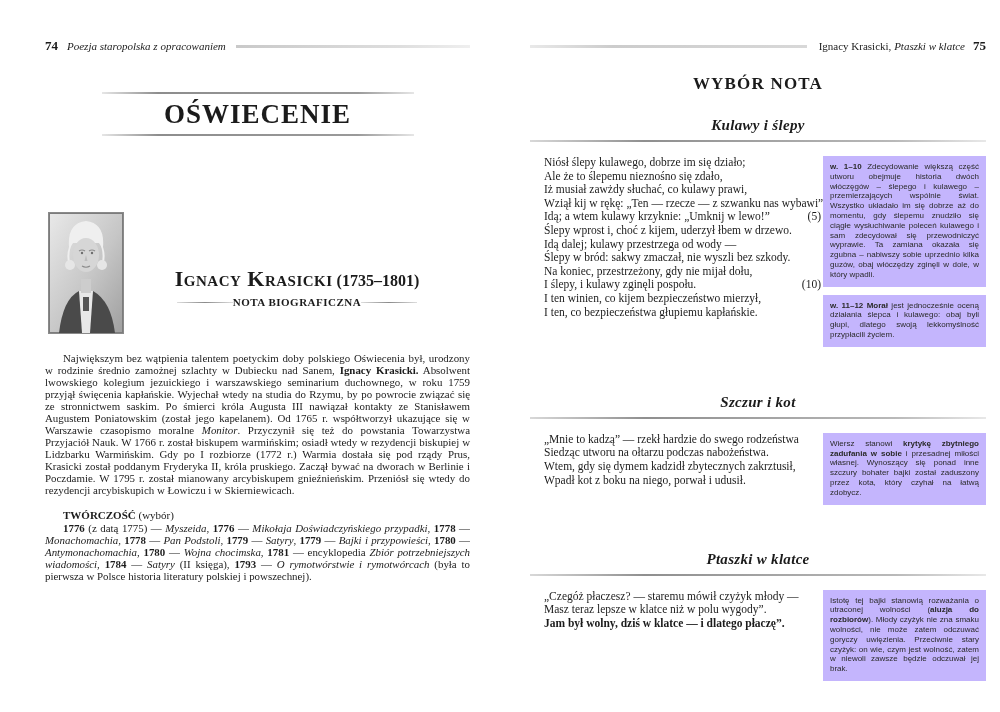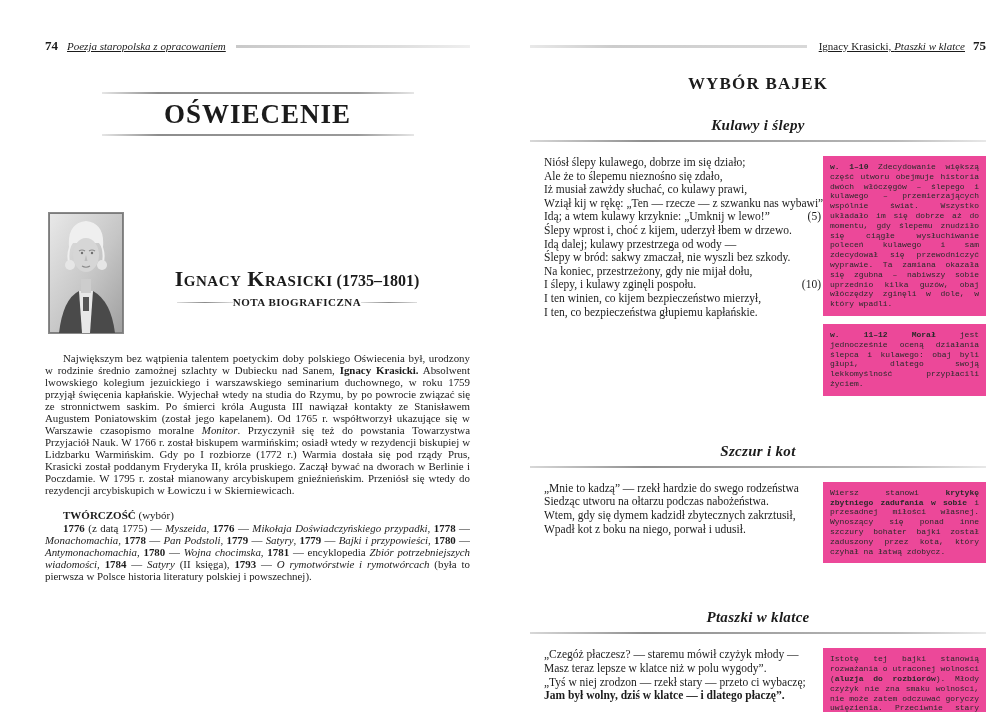--- a/index.html
+++ b/index.html
@@ -11,21 +11,21 @@
   .page{position:absolute;top:12px;height:712px;box-sizing:border-box;}
   .page-left{left:0;width:500px;padding:0 30px 0 45px;}
   .page-right{left:500px;width:500px;padding:0 14px 0 30px;}
 
   .b{font-weight:bold;}
   .i{font-style:italic;}
 
   
   .running-head{display:flex;align-items:center;margin-top:26px;height:16px;font-size:11px;}
   .rh-num{font-weight:bold;font-size:13px;}
-  .rh-title{font-style:italic;margin:0 10px 0 9px;white-space:nowrap;text-decoration:underline;}
+  .rh-title{font-style:italic;margin:0 10px 0 9px;white-space:nowrap;}
   .rh-title .rom{font-style:normal;}
   .rh-rule{flex:1;height:3px;background:linear-gradient(to right,#c9c9c9,#dedede 70%,#efefef);}
   .page-right .rh-rule{background:linear-gradient(to right,#e9e9e9,#cccccc 30%,#d8d8d8);}
   .page-right .rh-title{margin:0 8px 0 12px;}
 
   
   .oswiecenie{width:312px;margin:38px auto 0;text-align:center;}
   .hr-grad{height:2px;background:linear-gradient(to right,#e6e6e6,#8d8d8d 18%,#9a9a9a 82%,#e6e6e6);}
   .oswiecenie-title{font-size:27px;font-weight:bold;letter-spacing:1px;padding:5px 0 4px;}
 
@@ -51,22 +51,22 @@
   .f1 .fable-title{margin-top:23px;}
   .f2 .fable-title{margin-top:47px;}
   .f3 .fable-title{margin-top:46px;}
   .fable-rule{height:2px;margin-top:6px;background:linear-gradient(to right,#d8d8d8,#8f8f8f 25%,#b9b9b9 80%,#e8e8e8);}
   .fable-body{display:flex;margin-top:14px;gap:2px;align-items:flex-start;}
   .poem{flex:1;font-size:11.5px;line-height:13.6px;padding-left:14px;min-width:0;}
   .poem-line{display:flex;white-space:nowrap;}
   .line-text{flex:none;}
   .line-num{margin-left:auto;padding-left:6px;}
   .notes{width:163px;flex:none;display:flex;flex-direction:column;gap:8px;}
-  .note{background:#ec4899;padding:6px 7px 7px;box-sizing:border-box;
-        font-family:Liberation Mono, monospace;font-size:8px;line-height:9.8px;
+  .note{background:#c4b5fd;padding:6px 7px 7px;box-sizing:border-box;
+        font-family:Liberation Sans, sans-serif;font-size:8px;line-height:9.8px;
         text-align:justify;color:#2a2a2a;}
 </style>
 </head>
 <body>
 
 <div class="spread">
 
   <div class="page page-left">
 
     <div class="running-head">
@@ -133,21 +133,21 @@
   </div>
 
   <div class="page page-right">
 
     <div class="running-head">
       <span class="rh-rule"></span>
       <span class="rh-title"><span class="rom">Ignacy Krasicki, </span><span>Ptaszki w klatce</span></span>
       <span class="rh-num">75</span>
     </div>
 
-    <div class="wybor">WYBÓR BAJEK</div>
+    <div class="wybor">WYBÓR NOTA</div>
 
     <div class="fable f1">
       <div class="fable-title">Kulawy i ślepy</div>
       <div class="fable-rule"></div>
       <div class="fable-body">
         <div class="poem">
             <div class="poem-line">
               <span class="line-text"><span>Niósł ślepy kulawego, dobrze im się działo;</span></span>
             </div>
             <div class="poem-line">
@@ -222,23 +222,20 @@
       <div class="fable-rule"></div>
       <div class="fable-body">
         <div class="poem">
             <div class="poem-line">
               <span class="line-text"><span>„Czegóż płaczesz? — staremu mówił czyżyk młody —</span></span>
             </div>
             <div class="poem-line">
               <span class="line-text"><span>Masz teraz lepsze w klatce niż w polu wygody”.</span></span>
             </div>
             <div class="poem-line">
-              <span class="line-text"><span>„Tyś w niej zrodzon — rzekł stary — przeto ci wybaczę;</span></span>
-            </div>
-            <div class="poem-line">
               <span class="line-text"><span class="b">Jam był wolny, dziś w klatce — i dlatego płaczę”.</span></span>
             </div>
           </div>
         <div class="notes">
           <div class="note"><span>Istotę tej bajki stanowią rozważania o utraconej wolności (</span><span class="b">aluzja do rozbiorów</span><span>). Młody czyżyk nie zna smaku wolności, nie może zatem odczuwać goryczy uwięzienia. Przeciwnie stary czyżyk: on wie, czym jest wolność, zatem w niewoli zawsze będzie odczuwał jej brak.</span></div>
         </div>
       </div>
     </div>
 
   </div>

